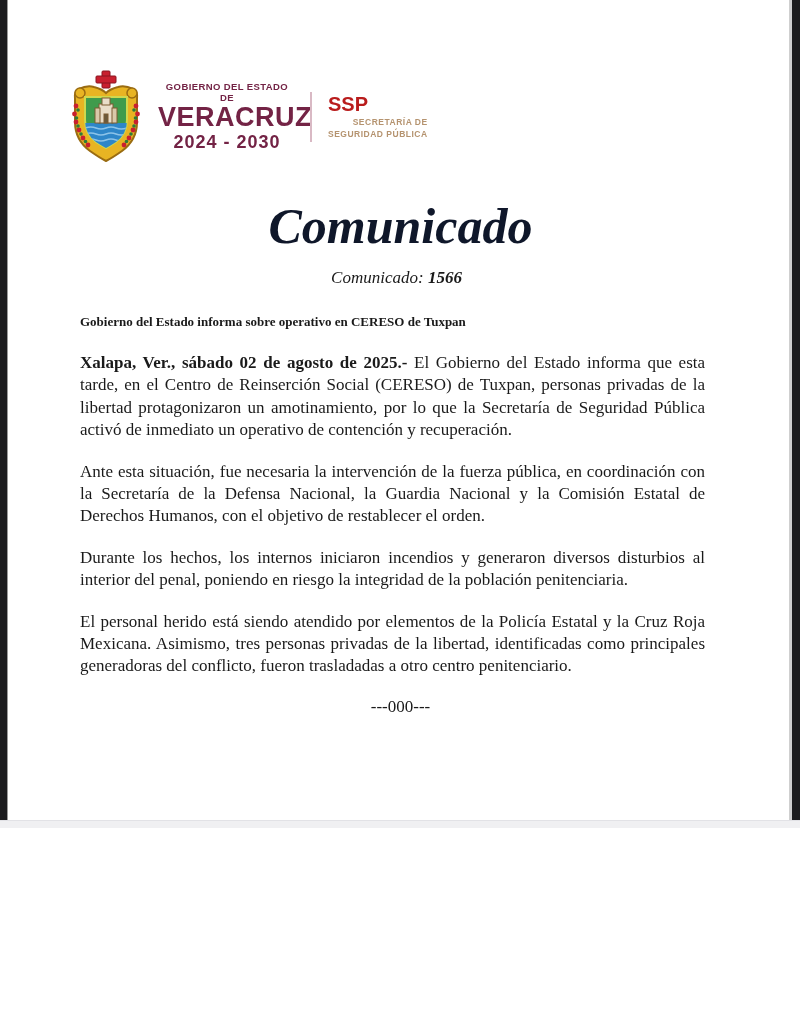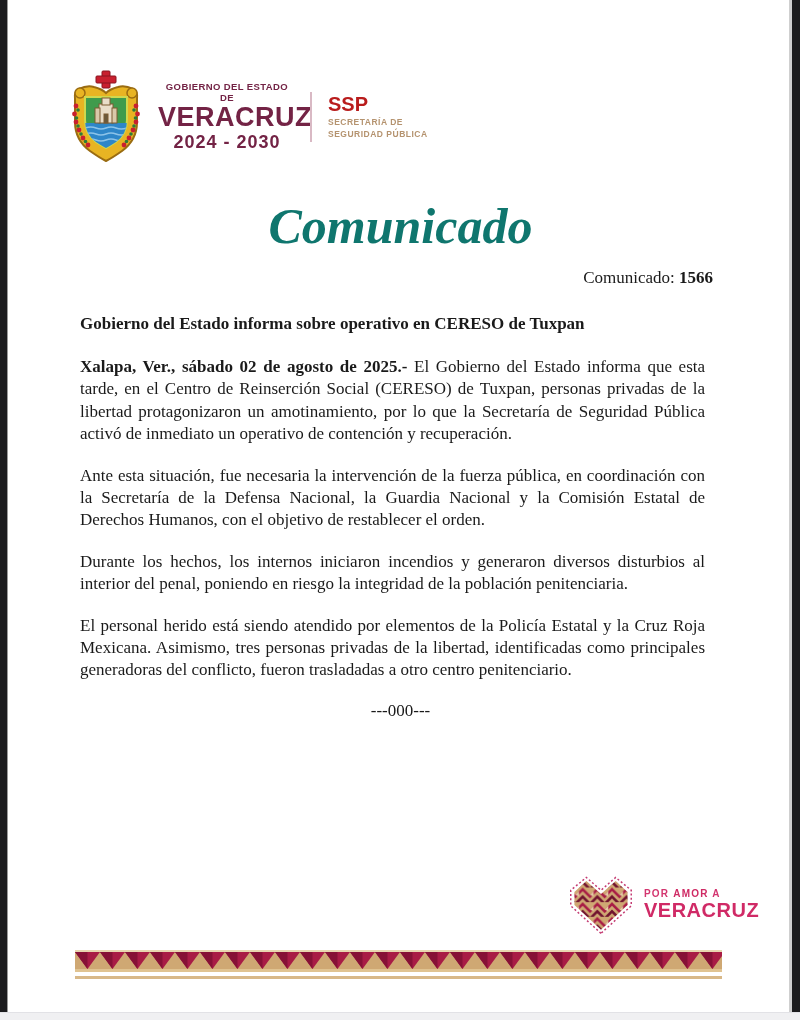--- a/index.html
+++ b/index.html
@@ -1,44 +1,44 @@
 <!DOCTYPE html>
 <html><head>
 <meta charset="utf-8">
 <style>
   html,body{margin:0;padding:0;}
   .screen{
-    position:relative;width:800px;height:1020px;background:#ffffff;overflow:hidden;
+    position:relative;width:800px;height:828px;background:#ffffff;overflow:hidden;
     font-family:"Liberation Serif", serif;color:#1a1a1a;
   }
   .edge-left{position:absolute;left:0;top:0;width:7px;height:1013px;background:#1c1c1e;}
   .edge-left::after{content:"";position:absolute;right:-1px;top:0;width:1px;height:100%;background:#9a9a9a;}
   .edge-right{position:absolute;right:0;top:0;width:8px;height:1013px;background:#1c1c1e;}
   .edge-right::before{content:"";position:absolute;left:-3px;top:0;width:3px;height:100%;background:#cfcfcf;}
   .bottom-strip{position:absolute;left:0;bottom:0;width:800px;height:7px;background:#f0f0f2;border-top:1px solid #e2e2e6;}
 
   
   .letterhead{position:absolute;left:66px;top:70px;display:flex;align-items:center;}
   .coat{width:80px;height:94px;flex:0 0 auto;}
   .gov-block{margin-left:12px;text-align:center;color:#732345;font-family:"Liberation Sans", sans-serif;width:138px;}
   .gov-line{font-size:9.5px;font-weight:700;letter-spacing:.4px;}
   .gov-state{font-size:27px;font-weight:800;letter-spacing:.5px;line-height:1.05;}
   .gov-term{font-size:18px;font-weight:800;letter-spacing:1px;}
   .lh-divider{width:2px;height:50px;background:#d9b9c4;margin:0 16px 0 14px;}
   .ssp-block{font-family:"Liberation Sans", sans-serif;}
   .ssp-acronym{font-size:20px;font-weight:800;color:#b91c1c;line-height:1;}
-  .ssp-sub{font-size:8.5px;font-weight:700;letter-spacing:.5px;color:#b5936f;line-height:1.35;margin-top:3px;}
+  .ssp-sub{font-size:8.5px;font-weight:700;letter-spacing:.5px;color:#b5936f;line-height:1.35;margin-top:3px;text-align:right;}
 
   
   .content{position:absolute;left:80px;right:79px;top:198px;}
   .doc-title{margin:0 0 14px 0;text-align:center;font-size:50px;line-height:1.12;
-    font-style:italic;font-weight:700;color:#0f766e;}
-  .release-line{text-align:right;font-size:17px;margin:0 8px 26px 0;}
+    font-style:italic;font-weight:700;color:#0f172a;}
+  .release-line{text-align:center;font-size:17px;margin:0 8px 26px 0;font-style:italic;}
   .release-line b{font-weight:700;}
-  .headline{font-size:17px;font-weight:700;margin:15px 0 22px 0;}
+  .headline{font-size:13px;font-weight:700;margin:15px 0 22px 0;}
   .para{font-size:17px;line-height:22.4px;text-align:justify;margin:0 16px 19px 0;}
   .para .lead{font-weight:700;}
   .end-sep{text-align:center;font-size:17px;margin-top:14px;}
 
   
   .footer-logo{position:absolute;left:568px;top:872px;display:flex;align-items:center;}
   .heart{width:66px;height:64px;flex:0 0 auto;}
   .slogan{margin-left:10px;font-family:"Liberation Sans", sans-serif;color:#d3356f;}
   .slogan-top{font-size:10px;font-weight:700;letter-spacing:1.2px;}
   .slogan-top .bold{font-weight:800;color:#cf2a64;}

